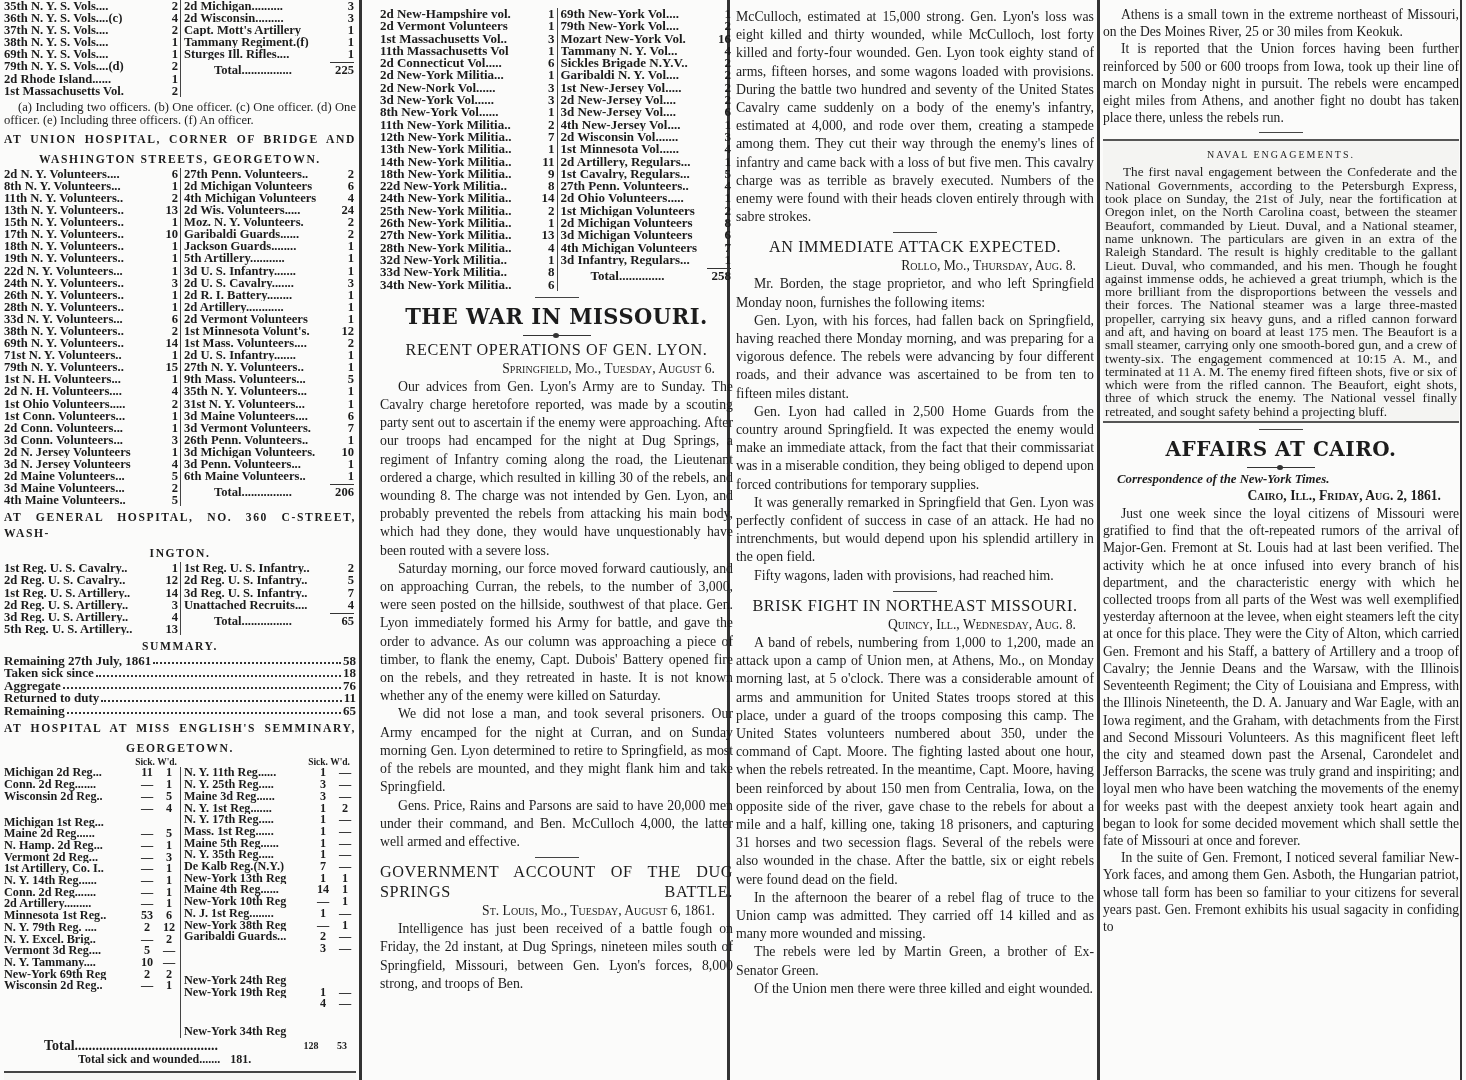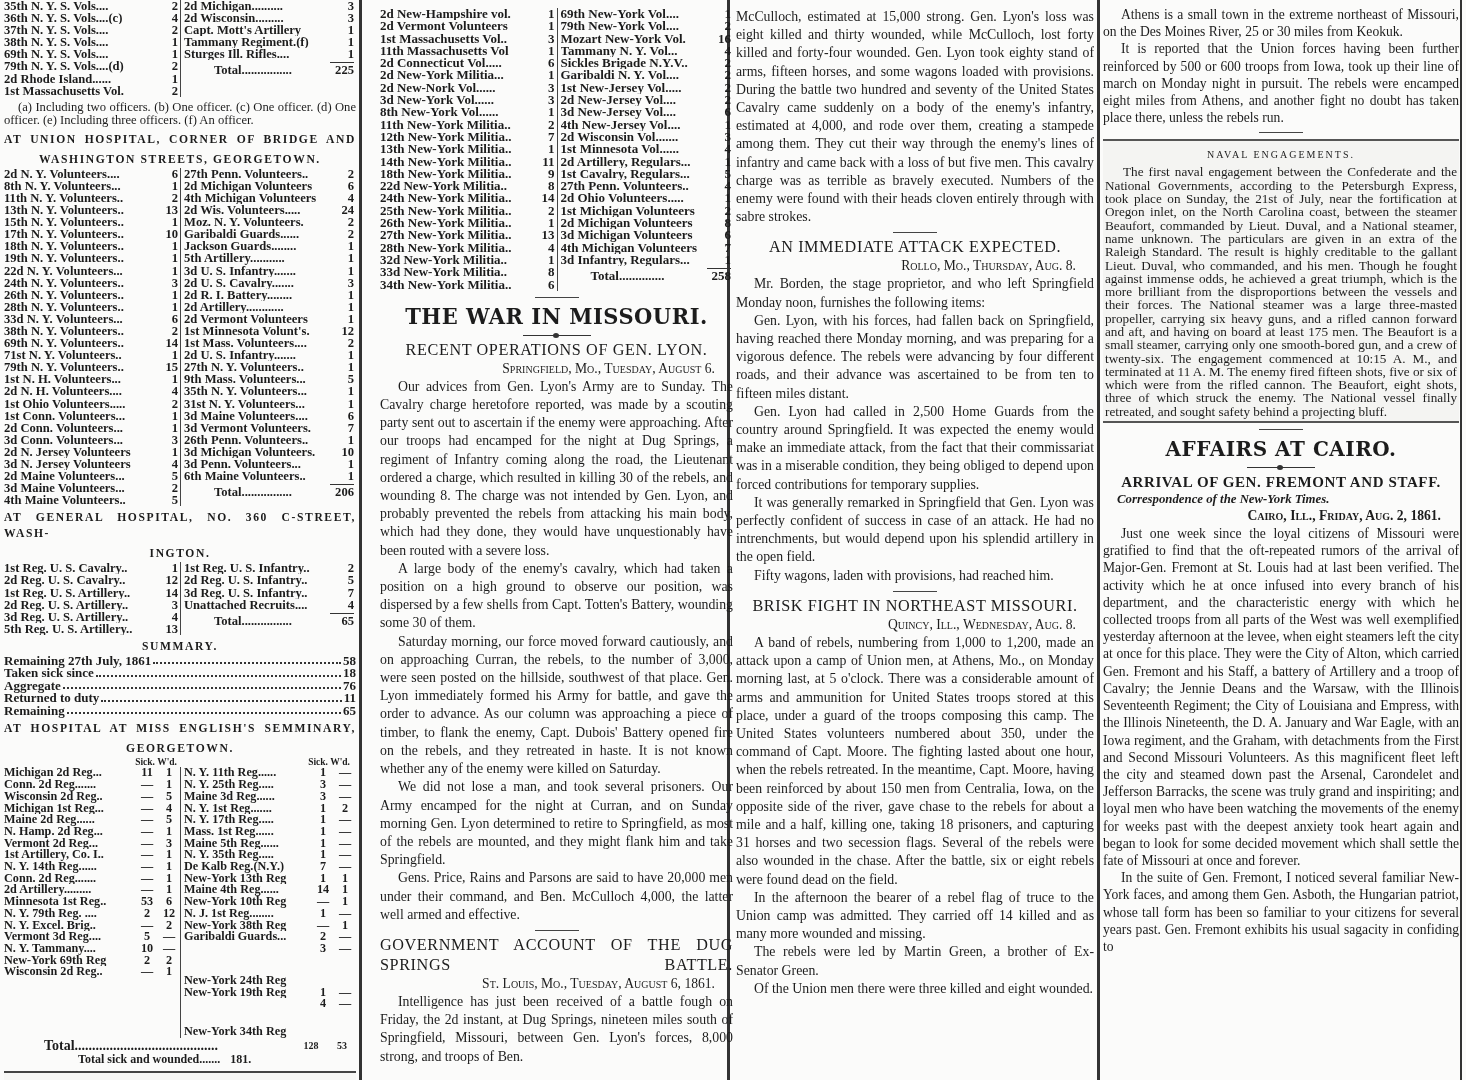--- a/index.html
+++ b/index.html
@@ -471,21 +471,21 @@
           <span style="overflow: hidden;">Conn. 2d Reg.......</span>
           <span>—</span>
           <span>1</span>
         </div>
         <div class="srow3">
           <span style="overflow: hidden;">Wisconsin 2d Reg..</span>
           <span>—</span>
           <span>5</span>
         </div>
         <div class="srow3">
-          <span style="overflow: hidden;">Michigan 1st Reg...</span>
+          <span style="overflow: hidden; margin-top: 14px;">Michigan 1st Reg...</span>
           <span>—</span>
           <span>4</span>
         </div>
         <div class="srow3">
           <span style="overflow: hidden;">Maine 2d Reg......</span>
           <span>—</span>
           <span>5</span>
         </div>
         <div class="srow3">
           <span style="overflow: hidden;">N. Hamp. 2d Reg...</span>
@@ -891,21 +891,20 @@
       </div>
     </div>
   </div>
   <div class="hr-short"></div>
   <h1 class="big">THE WAR IN MISSOURI.</h1>
   <div class="orn"></div>
   <h2 class="head">RECENT OPERATIONS OF GEN. LYON.</h2>
   <div class="dateline sc">Springfield, Mo., Tuesday, August 6.</div>
   <div>
       <p class="body">Our advices from Gen. Lyon's Army are to Sunday. The Cavalry charge heretofore reported, was made by a scouting party sent out to ascertain if the enemy were approaching. After our troops had encamped for the night at Dug Springs, a regiment of Infantry coming along the road, the Lieutenant ordered a charge, which resulted in killing 30 of the rebels, and wounding 8. The charge was not intended by Gen. Lyon, and probably prevented the rebels from attacking his main body, which had they done, they would have unquestionably have been routed with a severe loss.</p>
-      <p class="body">A large body of the enemy's cavalry, which had taken a position on a high ground to observe our position, was dispersed by a few shells from Capt. Totten's Battery, wounding some 30 of them.</p>
       <p class="body">Saturday morning, our force moved forward cautiously, and on approaching Curran, the rebels, to the number of 3,000, were seen posted on the hillside, southwest of that place. Gen. Lyon immediately formed his Army for battle, and gave the order to advance. As our column was approaching a piece of timber, to flank the enemy, Capt. Dubois' Battery opened fire on the rebels, and they retreated in haste. It is not known whether any of the enemy were killed on Saturday.</p>
       <p class="body">We did not lose a man, and took several prisoners. Our Army encamped for the night at Curran, and on Sunday morning Gen. Lyon determined to retire to Springfield, as most of the rebels are mounted, and they might flank him and take Springfield.</p>
       <p class="body">Gens. Price, Rains and Parsons are said to have 20,000 men under their command, and Ben. McCulloch 4,000, the latter well armed and effective.</p>
     </div>
   <div class="hr-short"></div>
   <h2 class="head spread"><span>GOVERNMENT ACCOUNT OF THE DUG SPRINGS BATTLE.</span></h2>
   <div class="dateline sc">St. Louis, Mo., Tuesday, August 6, 1861.</div>
   <div>
       <p class="body">Intelligence has just been received of a battle fough on Friday, the 2d instant, at Dug Springs, nineteen miles south of Springfield, Missouri, between Gen. Lyon's forces, 8,000 strong, and troops of Ben.</p>
     </div>
@@ -943,21 +942,20 @@
   <div class="naval">
     <h2 class="head">NAVAL ENGAGEMENTS.</h2>
     <div>
         <p class="body">The first naval engagement between the Confederate and the National Governments, according to the Petersburgh Express, took place on Sunday, the 21st of July, near the fortification at Oregon inlet, on the North Carolina coast, between the steamer Beaufort, commanded by Lieut. Duval, and a National steamer, name unknown. The particulars are given in an extra of the Raleigh Standard. The result is highly creditable to the gallant Lieut. Duval, who commanded, and his men. Though he fought against immense odds, he achieved a great triumph, which is the more brilliant from the disproportions between the vessels and their forces. The National steamer was a large three-masted propeller, carrying six heavy guns, and a rifled cannon forward and aft, and having on board at least 175 men. The Beaufort is a small steamer, carrying only one smooth-bored gun, and a crew of twenty-six. The engagement commenced at 10:15 A. M., and terminated at 11 A. M. The enemy fired fifteen shots, five or six of which were from the rifled cannon. The Beaufort, eight shots, three of which struck the enemy. The National vessel finally retreated, and sought safety behind a projecting bluff.</p>
       </div>
   </div>
   <div class="cairo">
     <div class="hr-short"></div>
     <h1 class="big">AFFAIRS AT CAIRO.</h1>
     <div class="orn"></div>
-    <h2 class="head" style="font-weight:bold; font-size:15px;">ARRIVAL OF GEN. FREMONT AND STAFF.</h2>
     <div class="corr">Correspondence of the New-York Times.</div>
     <div class="dateline sc" style="font-weight:bold;">Cairo, Ill., Friday, Aug. 2, 1861.</div>
     <div>
         <p class="body">Just one week since the loyal citizens of Missouri were gratified to find that the oft-repeated rumors of the arrival of Major-Gen. Fremont at St. Louis had at last been verified. The activity which he at once infused into every branch of his department, and the characteristic energy with which he collected troops from all parts of the West was well exemplified yesterday afternoon at the levee, when eight steamers left the city at once for this place. They were the City of Alton, which carried Gen. Fremont and his Staff, a battery of Artillery and a troop of Cavalry; the Jennie Deans and the Warsaw, with the Illinois Seventeenth Regiment; the City of Louisiana and Empress, with the Illinois Nineteenth, the D. A. January and War Eagle, with an Iowa regiment, and the Graham, with detachments from the First and Second Missouri Volunteers. As this magnificent fleet left the city and steamed down past the Arsenal, Carondelet and Jefferson Barracks, the scene was truly grand and inspiriting; and loyal men who have been watching the movements of the enemy for weeks past with the deepest anxiety took heart again and began to look for some decided movement which shall settle the fate of Missouri at once and forever.</p>
         <p class="body">In the suite of Gen. Fremont, I noticed several familiar New-York faces, and among them Gen. Asboth, the Hungarian patriot, whose tall form has been so familiar to your citizens for several years past. Gen. Fremont exhibits his usual sagacity in confiding to</p>
       </div>
   </div>
 </div>
 
 </body></html>

